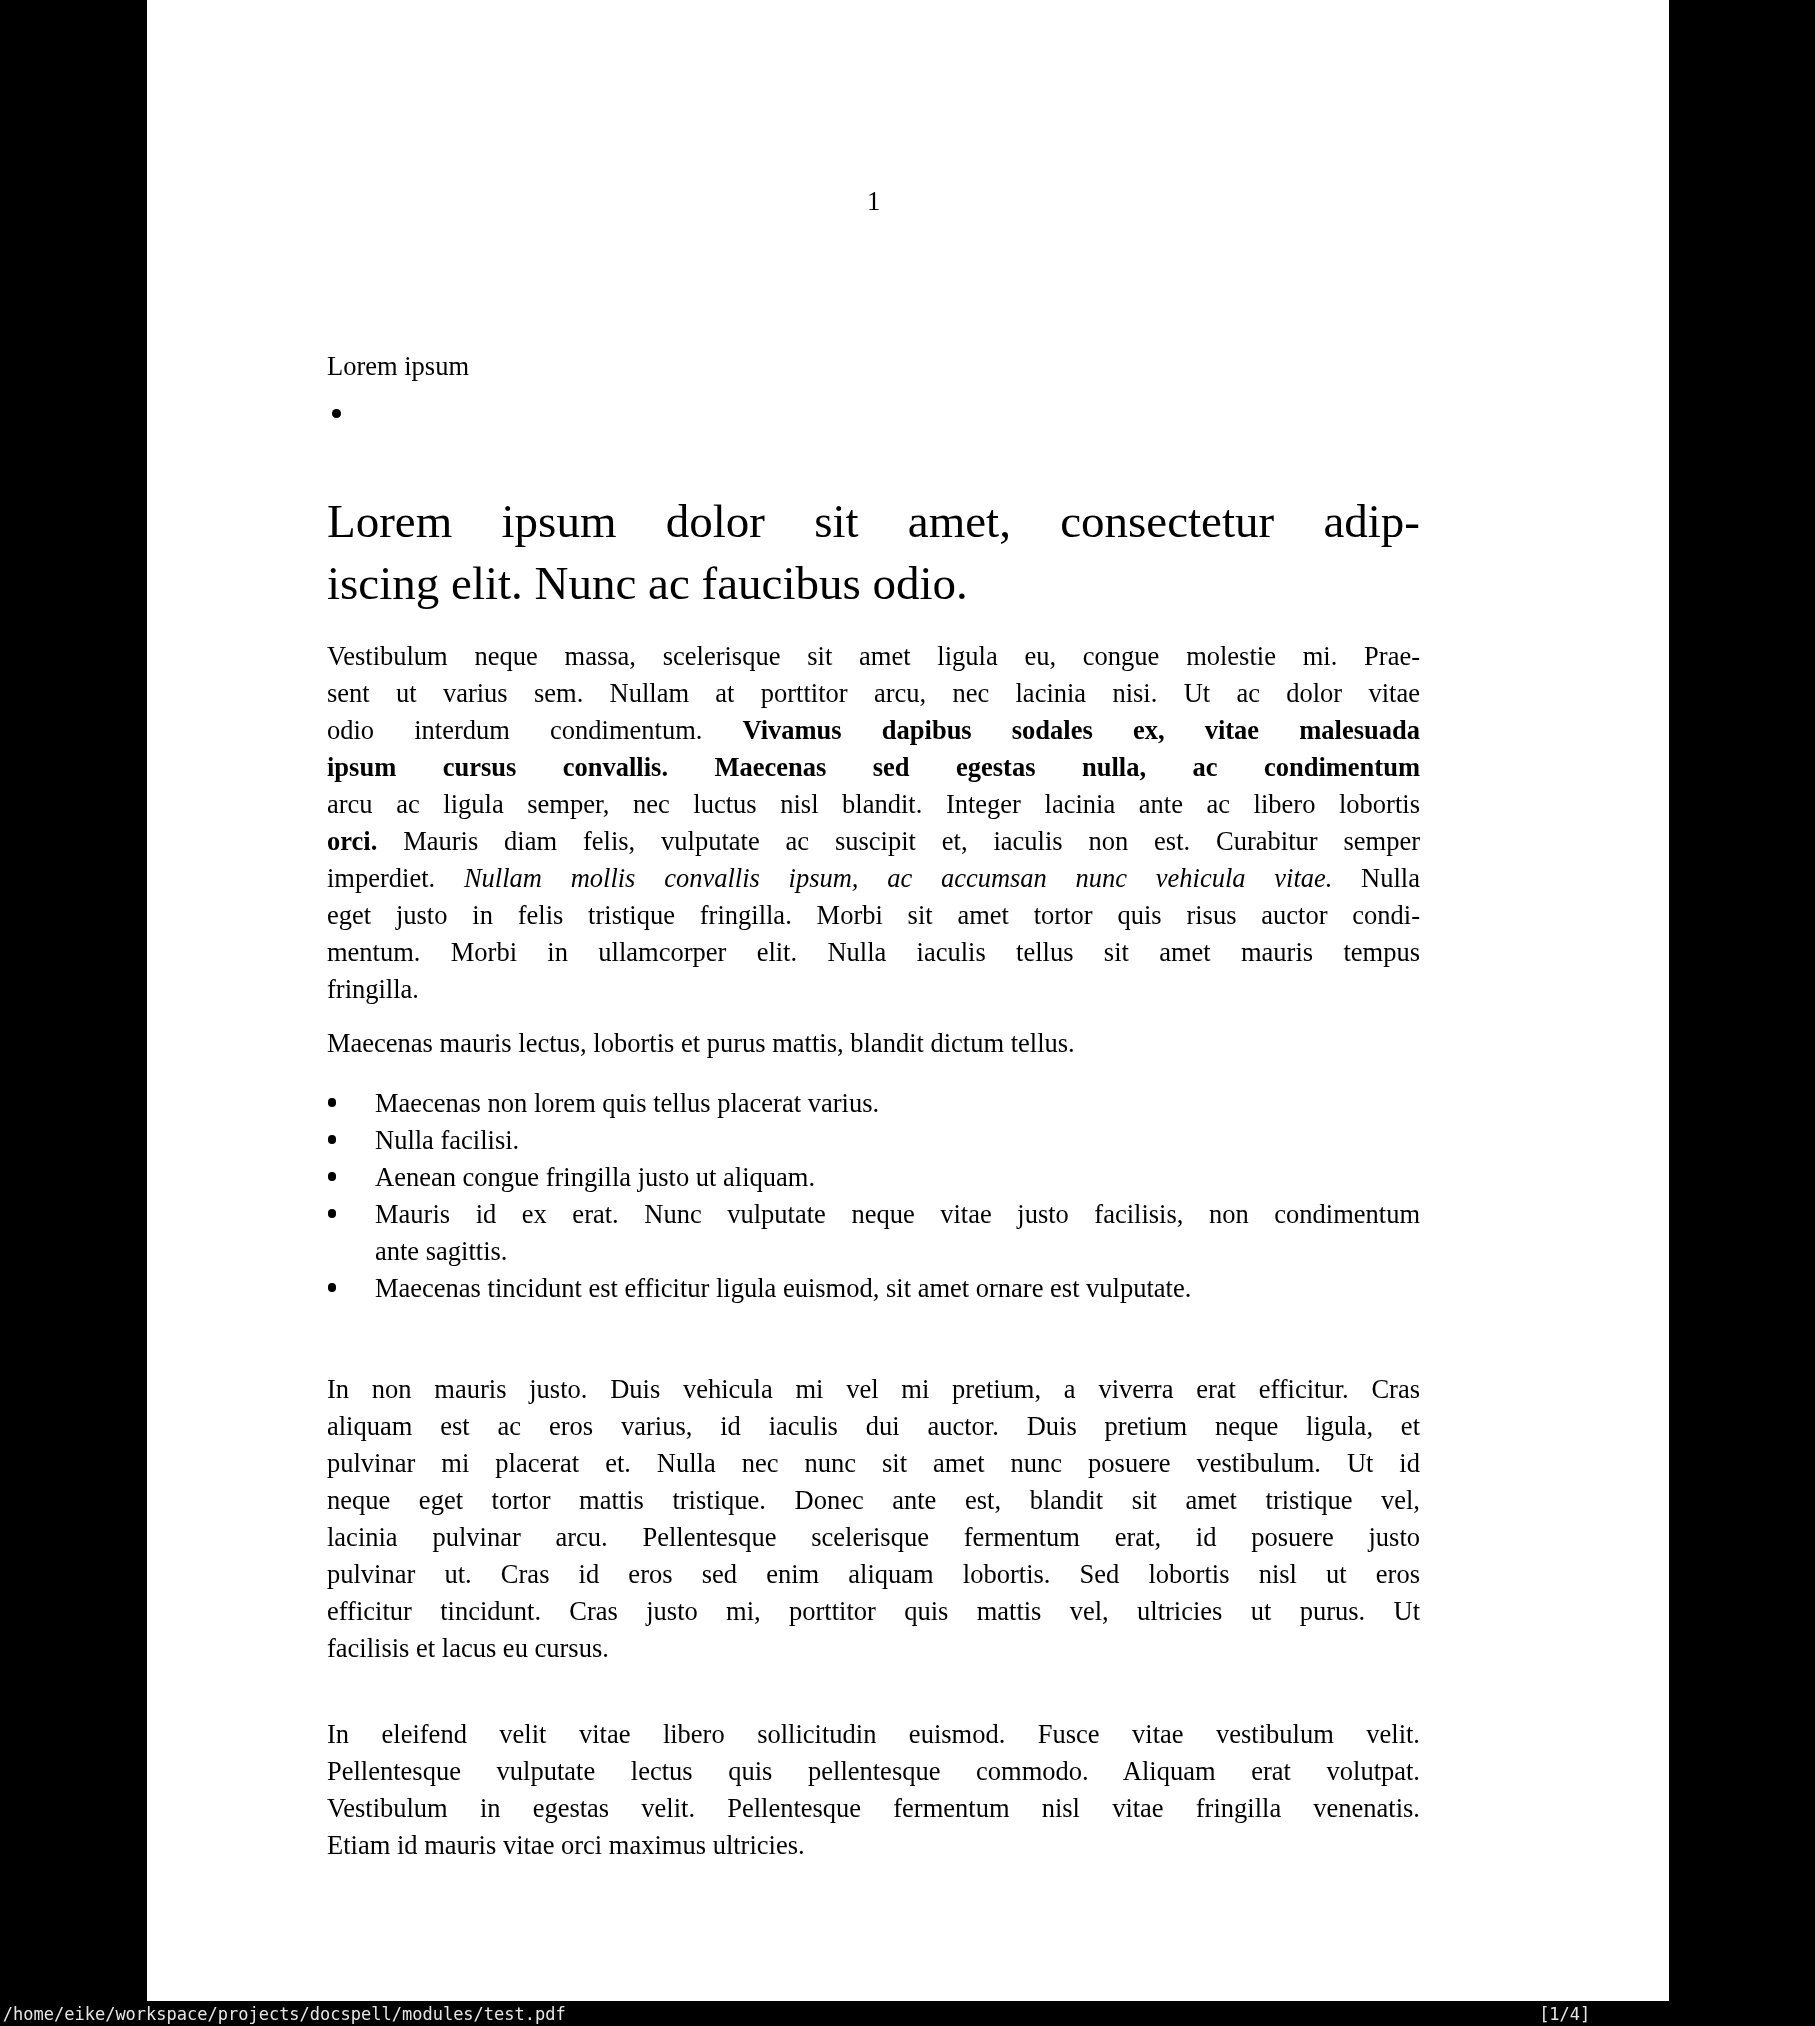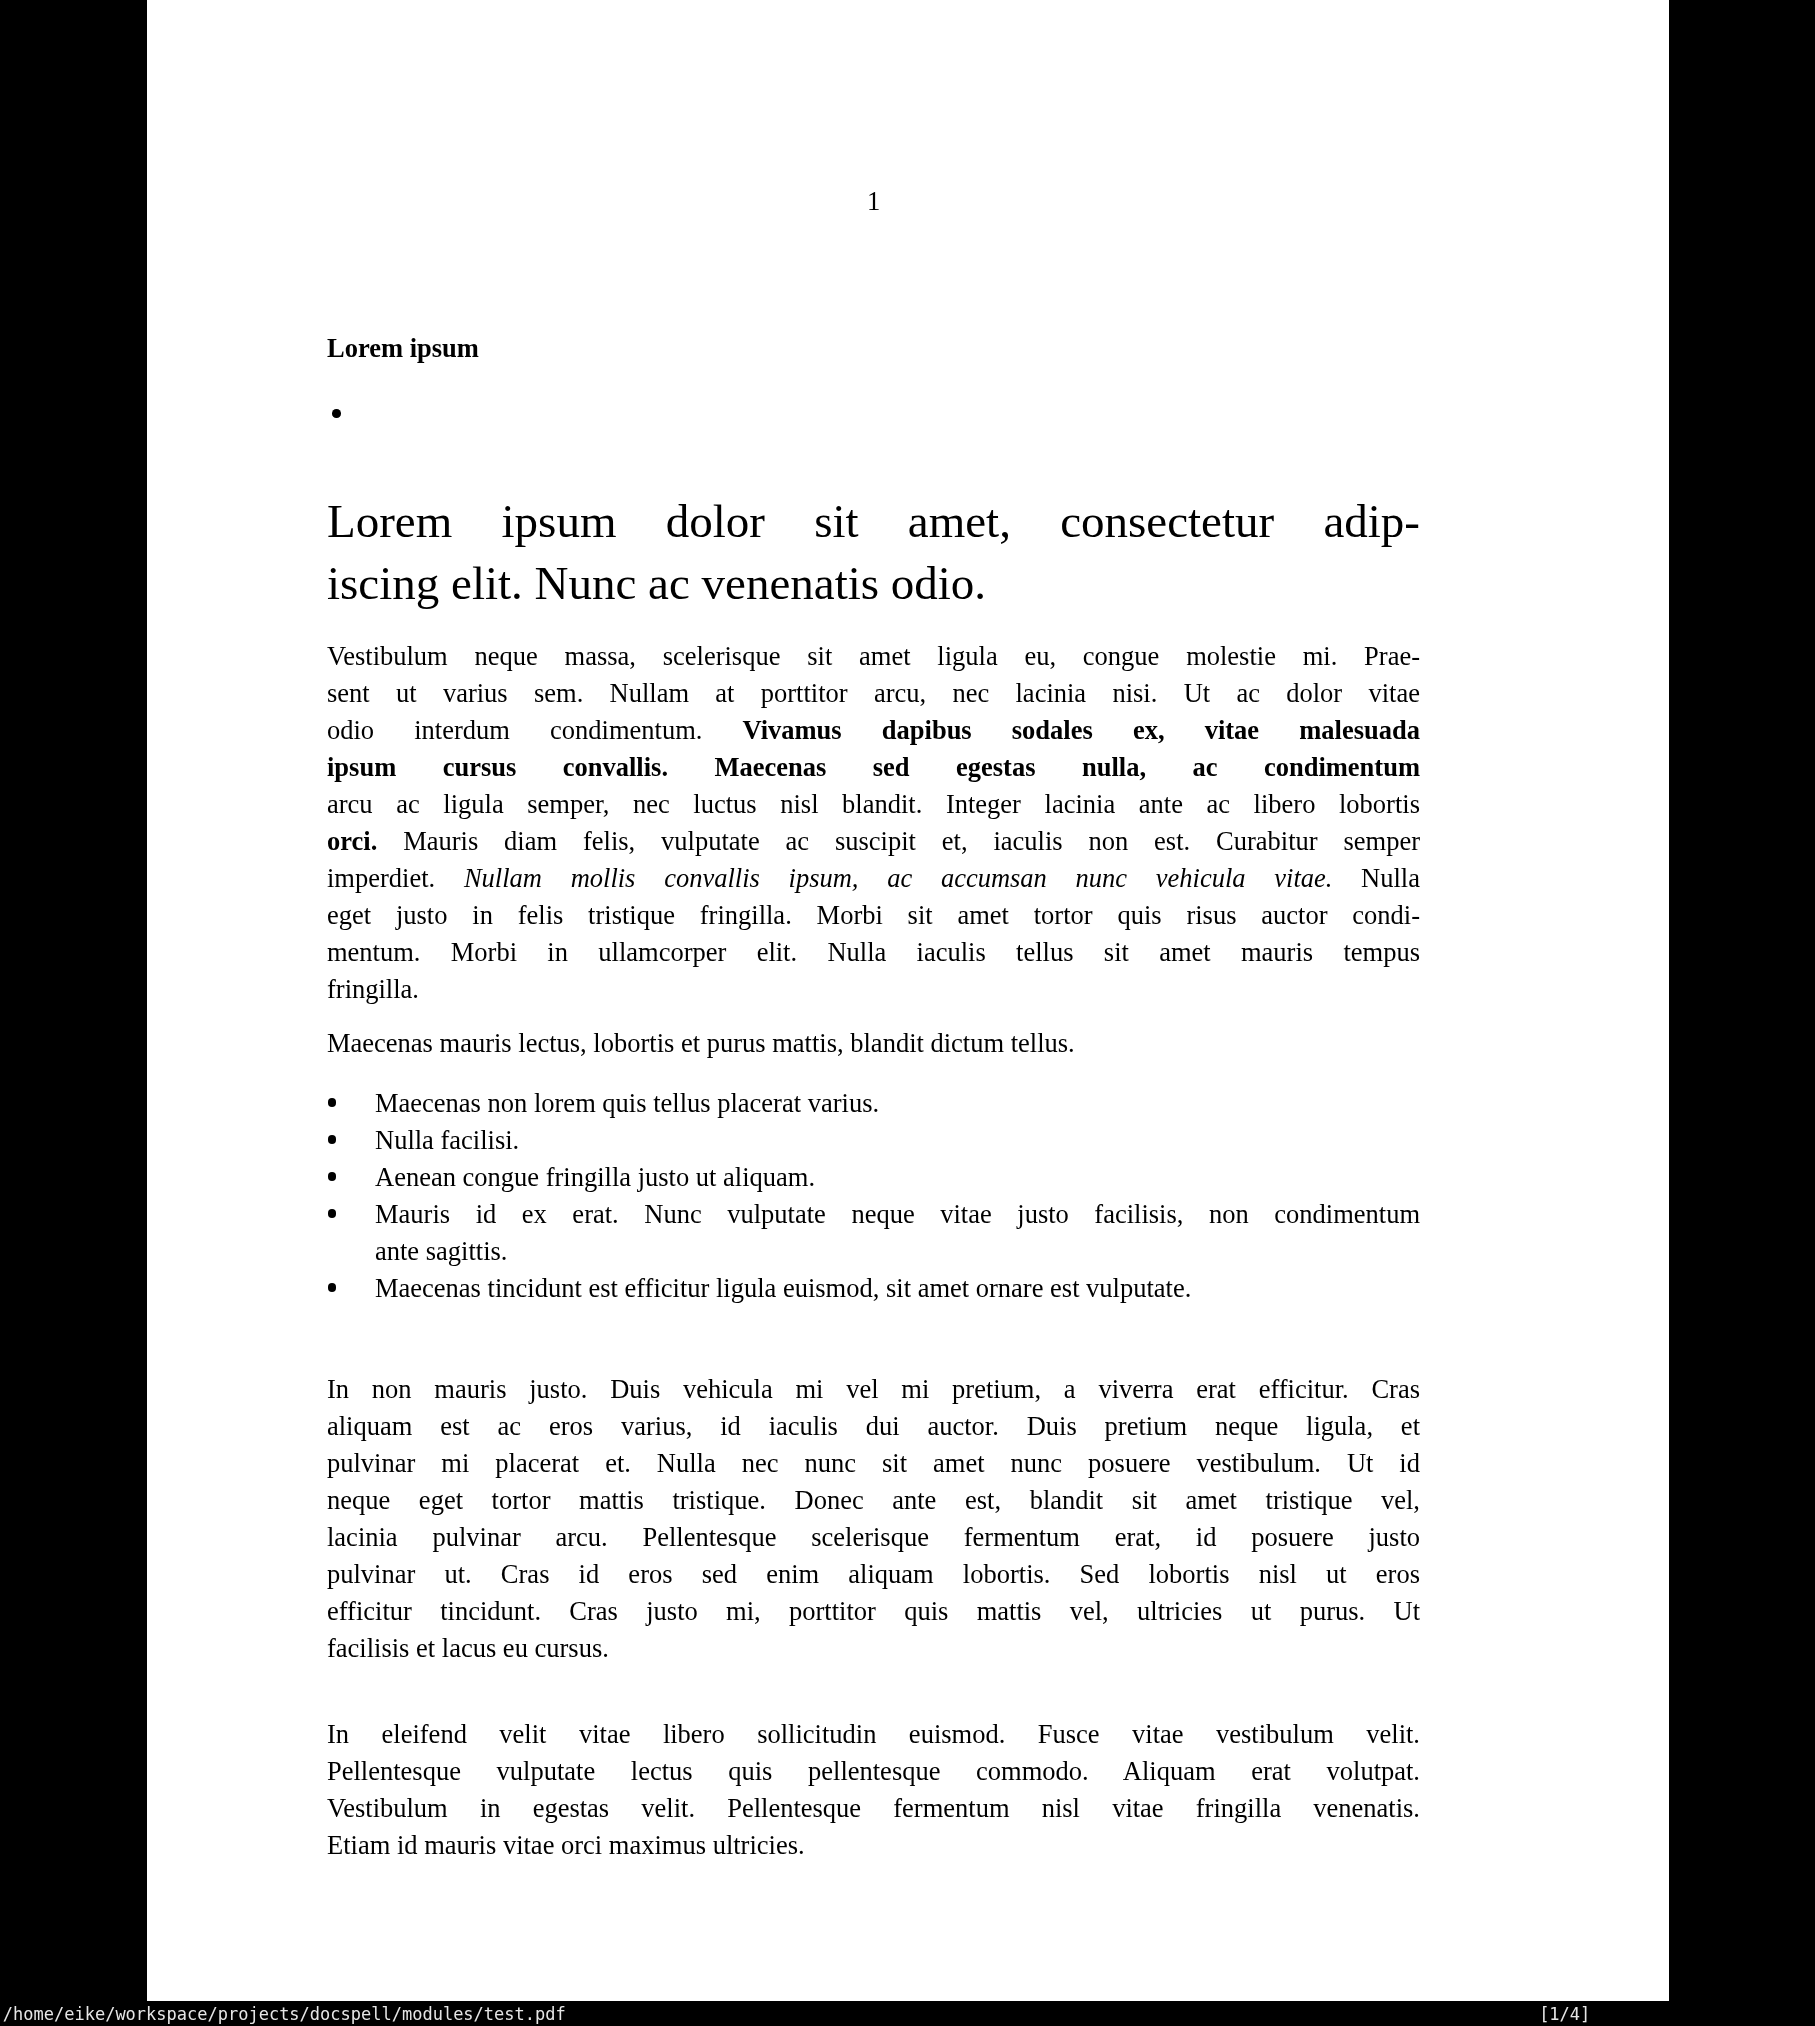--- a/index.html
+++ b/index.html
@@ -6,21 +6,21 @@
   body{width:1815px;height:2026px;background:#000;overflow:hidden;}
   .viewer{position:relative;width:1815px;height:2026px;background:#000;}
   .page{position:absolute;left:147px;top:0;width:1522px;height:2001px;background:#fff;}
   .tb{position:absolute;left:180px;width:1093px;font-family:"Liberation Serif",serif;
       font-size:26.5px;line-height:37px;color:#000;}
   .tb .line{text-align:left;}
   .tb .line.just{text-align:justify;text-align-last:justify;}
   .b{font-weight:bold;}
   .i{font-style:italic;}
   .pagenum{top:183px;text-align:center;}
-  .intro{top:330px;font-weight:bold;}
+  .intro{top:348px;}
   .dot{position:absolute;left:185px;top:409px;width:8.5px;height:8.5px;border-radius:50%;background:#000;}
   .heading{top:490px;font-size:47px;line-height:62px;}
   .para1{top:638px;}
   .maecenas{top:1025px;}
   .doc-list{top:1085px;list-style:none;margin:0;padding:0;}
   .doc-list li{position:relative;padding-left:48px;}
   .doc-list li::before{content:"";position:absolute;left:0.9px;top:13.2px;width:8.5px;height:8.5px;
       border-radius:50%;background:#000;}
   .para2{top:1371px;}
   .para3{top:1716px;}
@@ -39,21 +39,21 @@
     <div class="tb pagenum">1</div>
 
     <div class="tb intro">
         <div class="line"><span>Lorem ipsum</span></div>
       </div>
 
     <div class="dot"></div>
 
     <div class="tb heading">
         <div class="line just"><span>Lorem ipsum dolor sit amet, consectetur adip-</span></div>
-        <div class="line"><span>iscing elit. Nunc ac venenatis odio.</span></div>
+        <div class="line"><span>iscing elit. Nunc ac faucibus odio.</span></div>
       </div>
 
     <div class="tb para1">
         <div class="line just"><span>Vestibulum neque massa, scelerisque sit amet ligula eu, congue molestie mi. Prae-</span></div>
         <div class="line just"><span>sent ut varius sem. Nullam at porttitor arcu, nec lacinia nisi. Ut ac dolor vitae</span></div>
         <div class="line just"><span>odio interdum condimentum. </span><span class="b">Vivamus dapibus sodales ex, vitae malesuada</span></div>
         <div class="line just"><span class="b">ipsum cursus convallis. Maecenas sed egestas nulla, ac condimentum</span></div>
         <div class="line just"><span>arcu ac ligula semper, nec luctus nisl blandit. Integer lacinia ante ac libero lobortis</span></div>
         <div class="line just"><span class="b">orci.</span><span> Mauris diam felis, vulputate ac suscipit et, iaculis non est. Curabitur semper</span></div>
         <div class="line just"><span>imperdiet. </span><span class="i">Nullam mollis convallis ipsum, ac accumsan nunc vehicula vitae.</span><span> Nulla</span></div>

